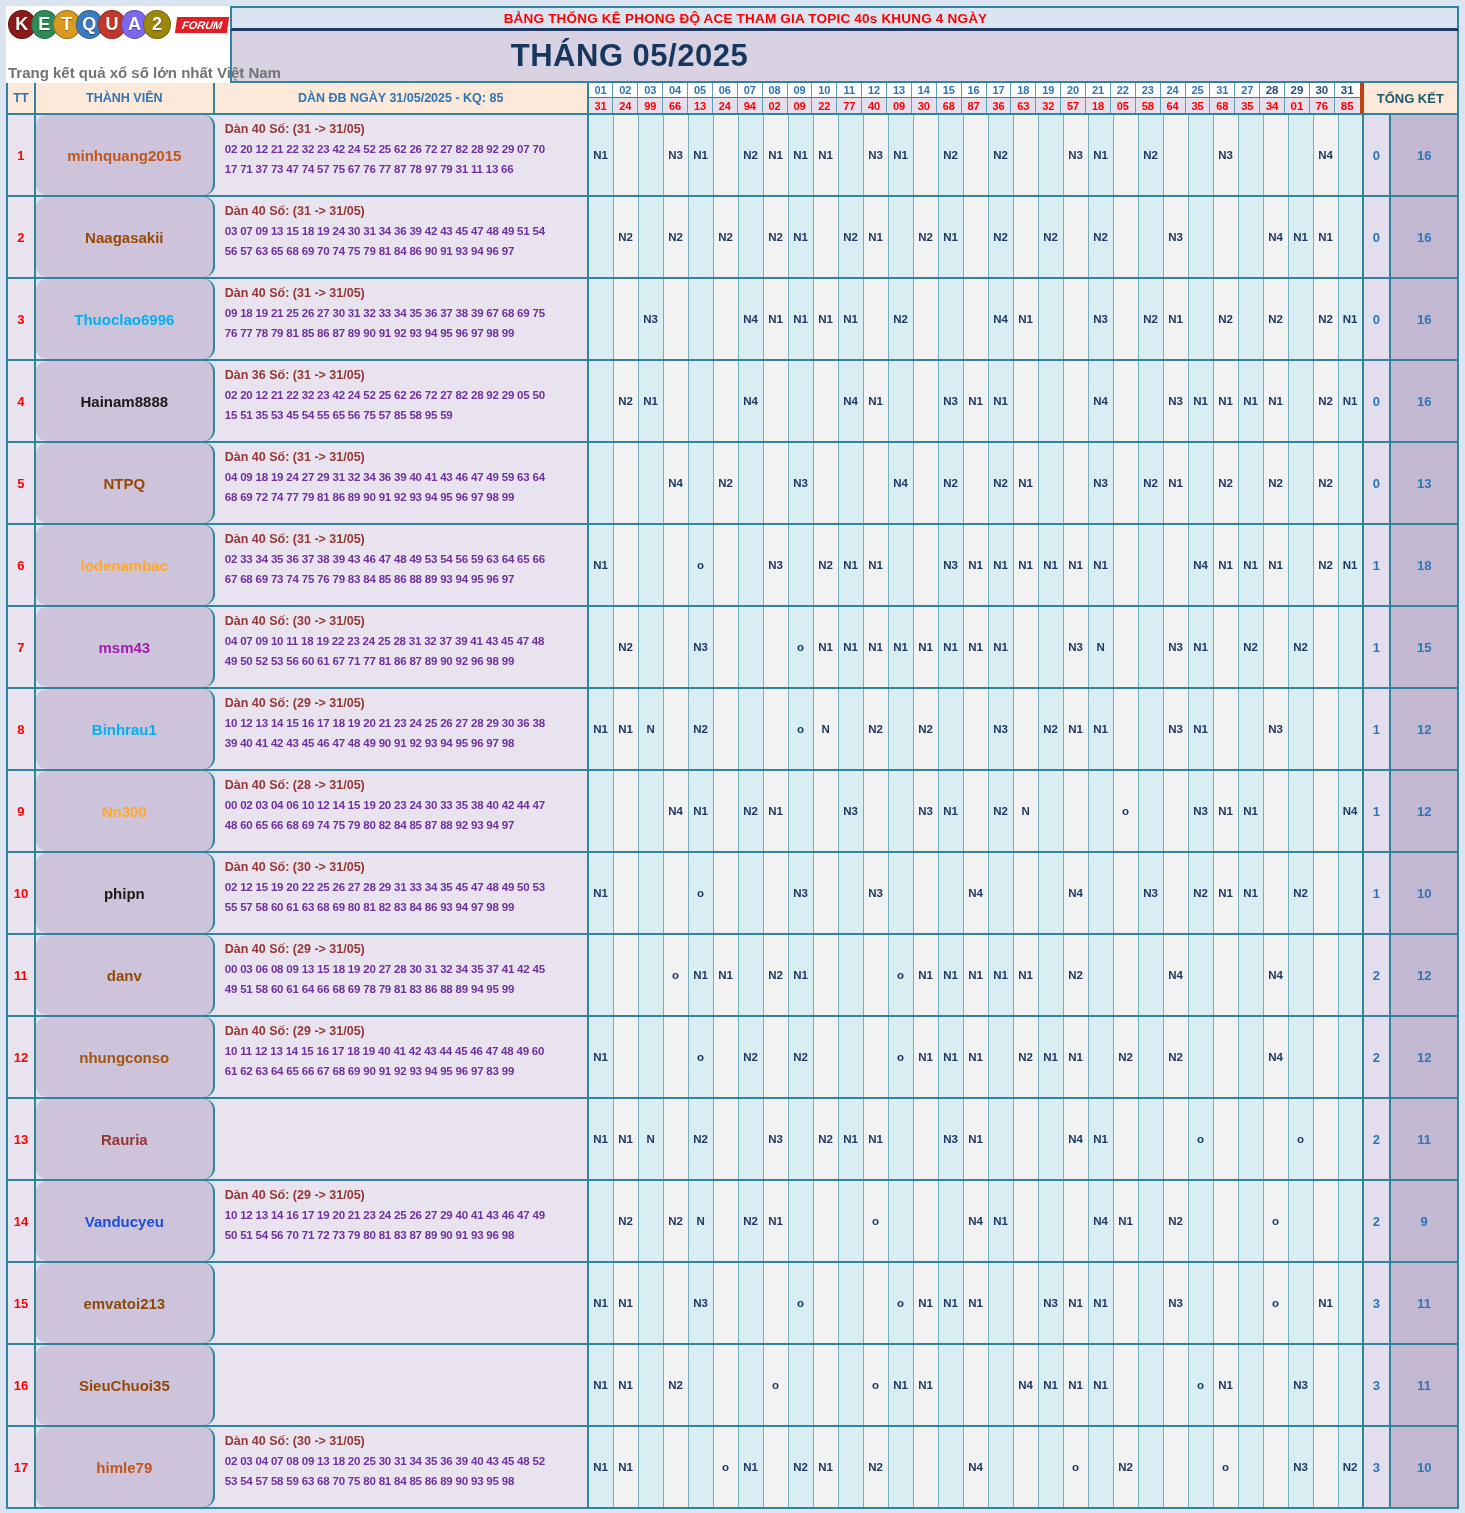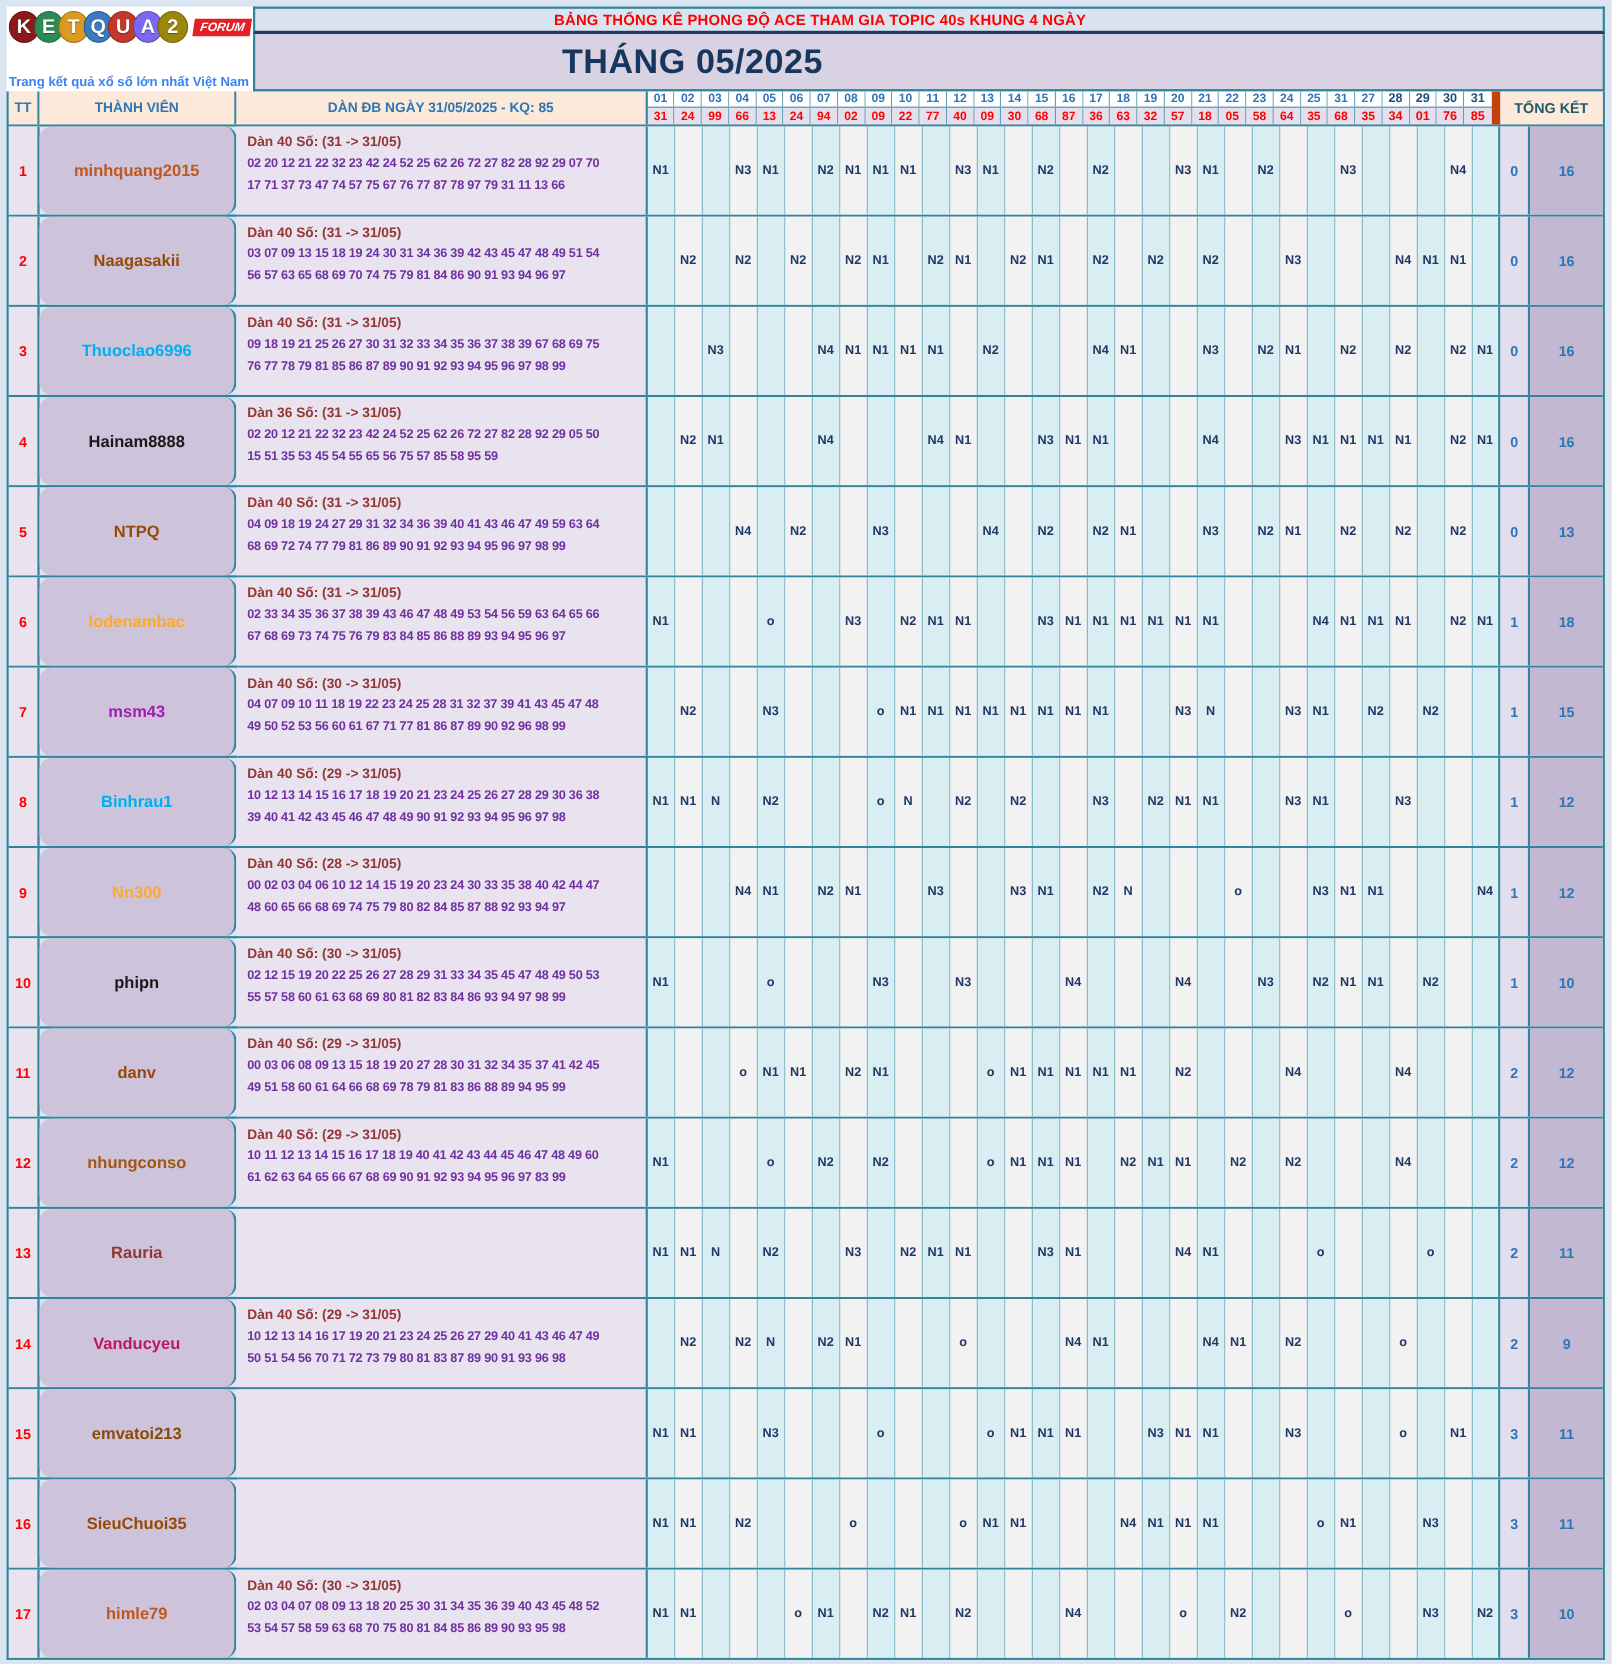--- a/index.html
+++ b/index.html
@@ -18,31 +18,31 @@
   .logo-box{position:absolute;left:0;top:0;width:224px;height:77px;background:#ffffff;
             z-index:3;display:flex;flex-direction:column;justify-content:space-between;
             padding:4px 2px 2px 2px;box-sizing:border-box;}
   .logo-row{display:flex;align-items:center;}
   .logo-letter{display:inline-flex;align-items:center;justify-content:center;
                width:27px;height:27px;border-radius:50%;color:#fff;font-weight:bold;
                font-size:18px;margin-right:-5px;border:1px solid rgba(0,0,0,.25);
                text-shadow:0 1px 1px rgba(0,0,0,.4);}
   .forum-tag{margin-left:10px;background:#e31e24;color:#fff;font-style:italic;
              font-weight:bold;font-size:11px;padding:2px 6px;transform:skewX(-8deg);}
-  .tagline{color:#3b82f6;font-size:12px;font-weight:bold;white-space:nowrap;}
+  .tagline{color:#737373;font-size:15px;font-weight:bold;white-space:nowrap;}
   
   .tbl{border:2px solid #31849b;border-top:none;}
   .hdr{display:flex;height:30px;}
   .hcell{box-sizing:border-box;border-right:2px solid #31849b;display:flex;
          align-items:center;justify-content:center;background:#fde9d9;color:#2e75b6;
          font-weight:bold;font-size:12.5px;}
   .h-tt{width:28px;}
   .h-member{width:180px;}
   .h-dan{width:376px;}
-  .h-days{width:775px;display:flex;flex-direction:column;border-right:8px solid #c2410c;box-sizing:border-box;}
+  .h-days{width:775px;display:flex;flex-direction:column;border-right:4px solid #c2410c;box-sizing:border-box;}
   .h-total{width:94px;border-right:none;color:#215968;font-size:13px;}
   .dayrow{display:flex;height:14px;}
   .valrow{display:flex;height:16px;border-top:1px solid #31849b;box-sizing:border-box;}
   .daycell{width:25px;box-sizing:border-box;border-right:1px solid #5e9fb3;
            display:flex;align-items:center;justify-content:center;
            font-weight:bold;font-size:11px;background:#ffffff;color:#2e75b6;}
   .daycell.last4{color:#1f4e79;font-size:11.5px;}
   .valcell{width:25px;box-sizing:border-box;border-right:1px solid #5e9fb3;
            display:flex;align-items:center;justify-content:center;
            font-weight:bold;font-size:11px;background:#e4dfec;color:#ff0000;}
@@ -760,21 +760,21 @@
             <div class="gcell"></div>
             <div class="gcell tint">o</div>
             <div class="gcell"></div>
             <div class="gcell tint"></div>
           </div>
           <div class="c c-tka">2</div>
           <div class="c c-tkb">11</div>
         </div>
         <div class="row">
           <div class="c c-tt">14</div>
-          <div class="c c-member" style="color: #be185d;">Vanducyeu</div>
+          <div class="c c-member" style="color: #1d4ed8;">Vanducyeu</div>
           <div class="c c-dan">
             <div class="dan-title">Dàn 40 Số: (29 -&gt; 31/05)</div>
             <div class="dan-nums">
               <div>10 12 13 14 16 17 19 20 21 23 24 25 26 27 29 40 41 43 46 47 49</div>
               <div>50 51 54 56 70 71 72 73 79 80 81 83 87 89 90 91 93 96 98</div>
             </div>
           </div>
           <div class="c-days">
             <div class="gcell tint"></div>
             <div class="gcell">N2</div>

